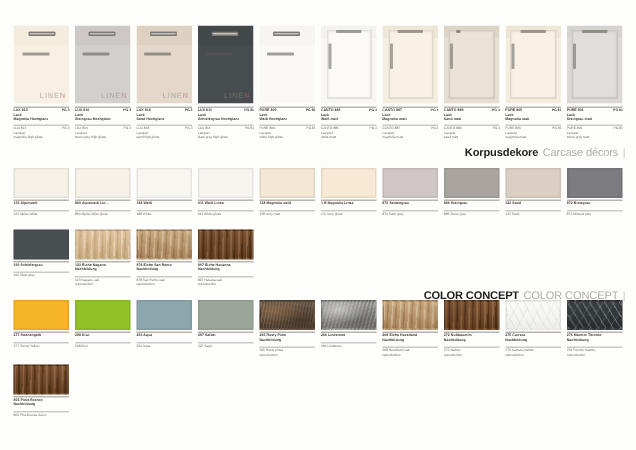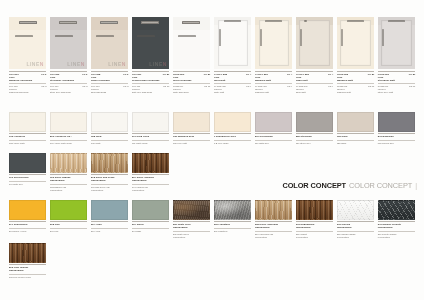--- a/index.html
+++ b/index.html
@@ -128,21 +128,21 @@
     font-size: 7.4px; font-weight: bold; color: #201d1a;
     letter-spacing: -0.1px;
   }
   .heading .en {
     font-size: 7.4px; color: #b0aca6; letter-spacing: -0.1px;
   }
   .heading .bar {
     font-size: 7px; color: #c9c5bf;
   }
   #heading-korpus { right: 7px; top: 97px; }
-  #heading-color  { right: 7px; top: 181px; }
+  #heading-color  { right: 7px; top: 192px; }
 </style>
 </head>
 <body>
 
 <div id="page">
 
   <div id="door-row">
       <div class="door-cell">
         <div class="door slab">
           <div class="top-band" style="background: rgb(244, 236, 221);"></div>
@@ -377,20 +377,25 @@
           <div class="lbl-bot">
             <span class="desc">PURE 801
 Lacquer
 stone grey matt</span>
             <span class="grade2">PG 81</span>
           </div>
         </div>
       </div>
     </div>
 
+  <div class="heading" id="heading-korpus">
+    <span class="de">Korpusdekore</span>
+    <span class="en">Carcase décors</span>
+    <span class="bar">|</span>
+  </div>
 
   <div class="sw-row" id="sw-row-0" style="left:9px; top:112px;">
       <div class="sw-cell">
         <div class="sw" style="background: rgb(246, 241, 230);"></div>
         <div class="lbl">
           <div class="lbl-top">
             <span class="code">133 Alpinweiß</span>
           </div>
           <div class="lbl-bot">
             <span class="desc">133 Alpine white</span>

